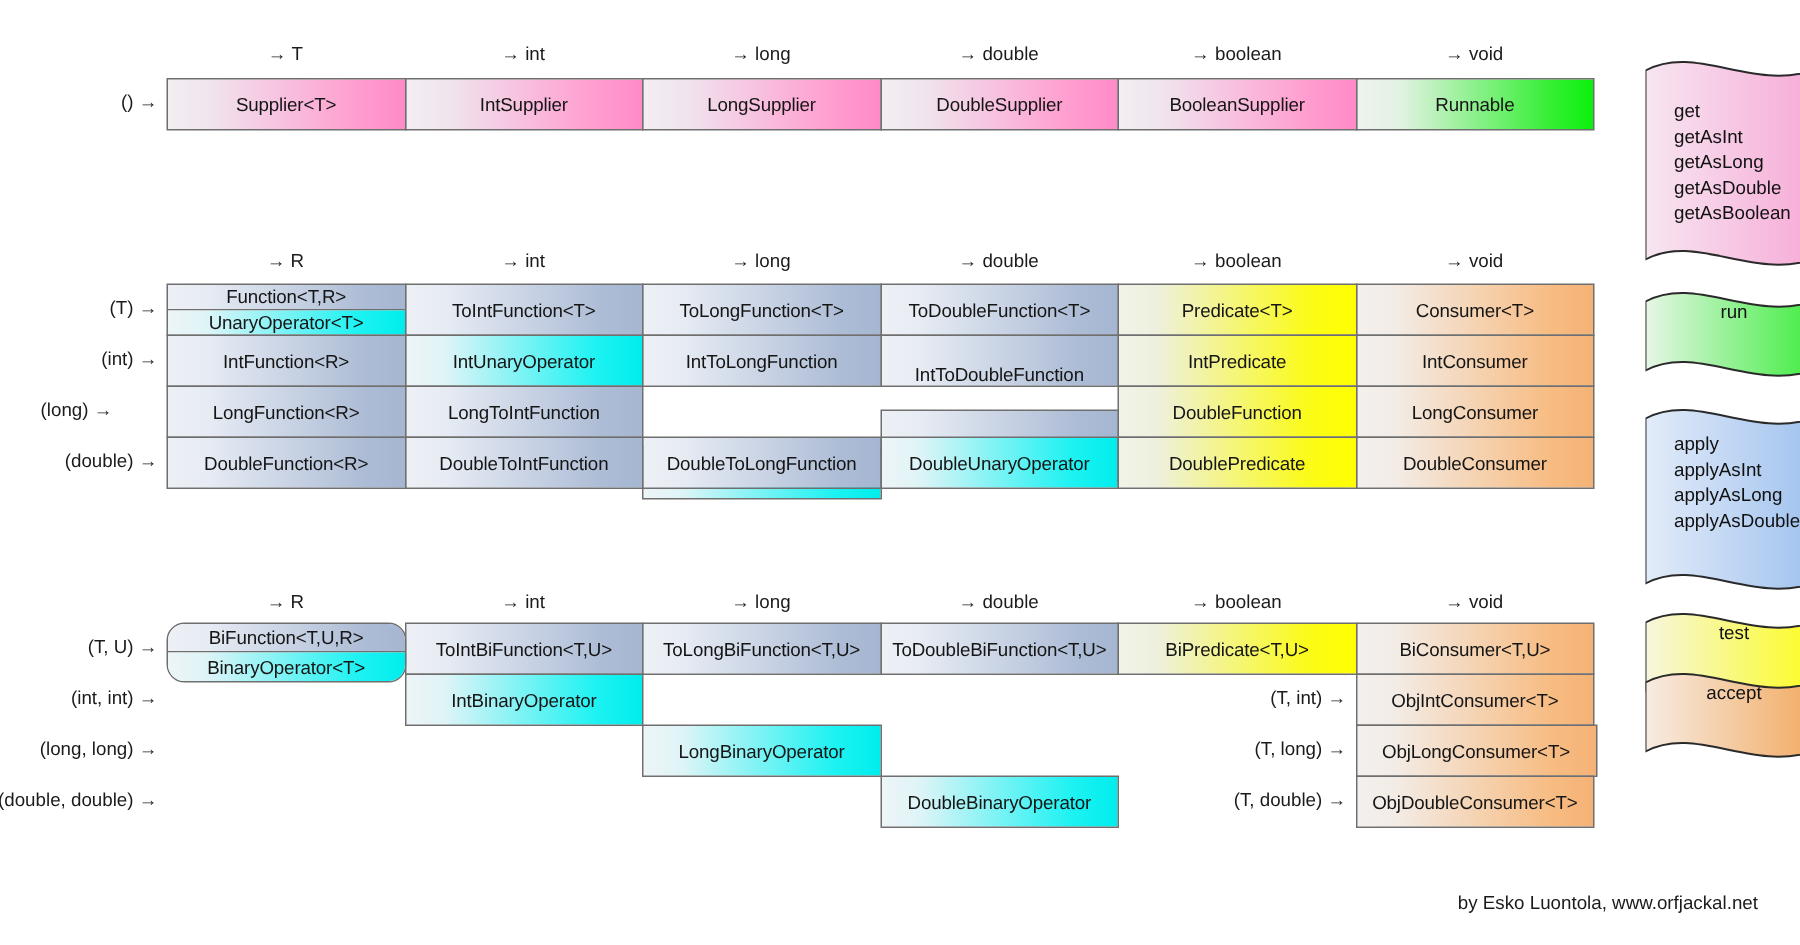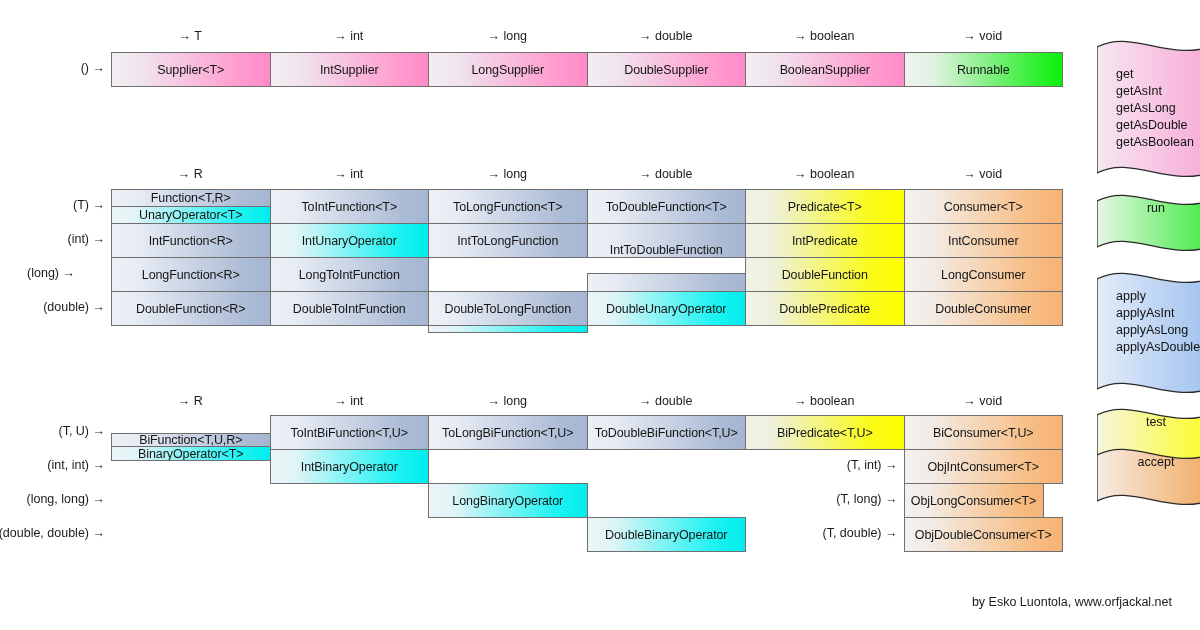--- a/index.html
+++ b/index.html
@@ -225,21 +225,21 @@
       <div class="rowlabel" style="right: 1095px; top: 458px;">(int, int) →</div>
       <div class="rowlabel" style="right: 1095px; top: 492px;">(long, long) →</div>
       <div class="rowlabel" style="right: 1095px; top: 526px;">(double, double) →</div>
     </div>
   <div id="t3-rlabels">
       <div class="rowlabel" style="right: 302.5px; top: 458px;">(T, int) →</div>
       <div class="rowlabel" style="right: 302.5px; top: 492px;">(T, long) →</div>
       <div class="rowlabel" style="right: 302.5px; top: 526px;">(T, double) →</div>
     </div>
   <div id="t3-cells">
-      <div class="cell split" style="left: 111px; top: 433px; width: 159.5px; height: 28px;">
+      <div class="cell split" style="left: 111px; top: 415px; width: 159.5px; height: 40px; border-radius: 12px;">
         <div class="subcell top g-blue">BiFunction&lt;T,U,R&gt;</div>
         <div class="subcell g-cyan">BinaryOperator&lt;T&gt;</div>
       </div>
       <div class="cell g-blue" style="left: 269.5px; top: 415px; width: 159.5px; height: 35px;">
         <span>ToIntBiFunction&lt;T,U&gt;</span>
       </div>
       <div class="cell g-blue" style="left: 428px; top: 415px; width: 159.5px; height: 35px;">
         <span>ToLongBiFunction&lt;T,U&gt;</span>
       </div>
       <div class="cell g-blue" style="left: 586.5px; top: 415px; width: 159.5px; height: 35px;">
@@ -253,21 +253,21 @@
       </div>
       <div class="cell g-cyan" style="left: 269.5px; top: 449px; width: 159.5px; height: 35px;">
         <span>IntBinaryOperator</span>
       </div>
       <div class="cell g-orange" style="left: 903.5px; top: 449px; width: 159.5px; height: 35px;">
         <span>ObjIntConsumer&lt;T&gt;</span>
       </div>
       <div class="cell g-cyan" style="left: 428px; top: 483px; width: 159.5px; height: 35px;">
         <span>LongBinaryOperator</span>
       </div>
-      <div class="cell g-orange" style="left: 903.5px; top: 483px; width: 140px; height: 35px;">
+      <div class="cell g-orange" style="left: 903.5px; top: 483px; width: 161px; height: 35px;">
         <span>ObjLongConsumer&lt;T&gt;</span>
       </div>
       <div class="cell g-cyan" style="left: 586.5px; top: 517px; width: 159.5px; height: 35px;">
         <span>DoubleBinaryOperator</span>
       </div>
       <div class="cell g-orange" style="left: 903.5px; top: 517px; width: 159.5px; height: 35px;">
         <span>ObjDoubleConsumer&lt;T&gt;</span>
       </div>
     </div>
 

